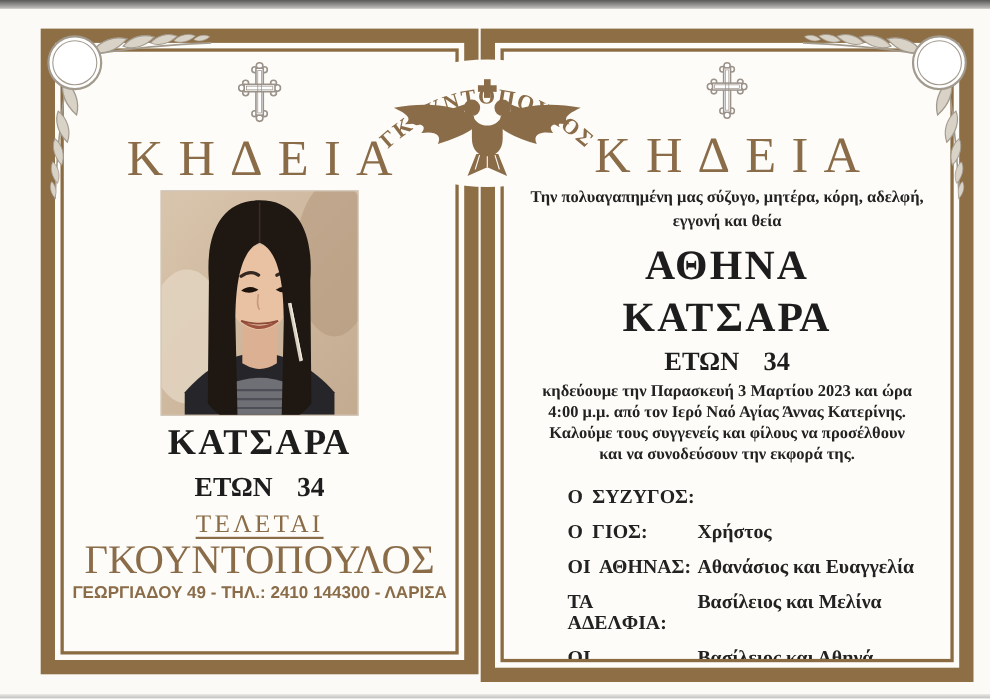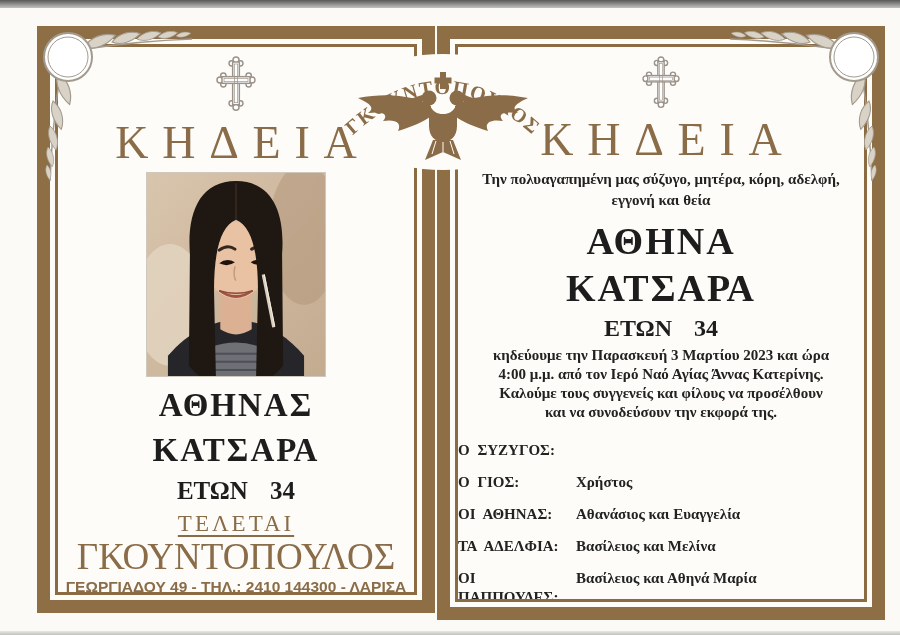--- a/index.html
+++ b/index.html
@@ -33,21 +33,21 @@
            text-decoration:underline;text-underline-offset:4px;text-decoration-thickness:2px;}
   .gkount{font-size:37px;line-height:40px;color:#8a6c49;letter-spacing:0;white-space:nowrap;}
   .addr{font-family:"Liberation Sans","DejaVu Sans",sans-serif;font-weight:700;color:#8a6c49;
         font-size:15.5px;line-height:19px;white-space:nowrap;}
   .intro{font-weight:700;font-size:15px;line-height:21px;padding:0 14px;margin-top:4px;}
   .r-name1{font-size:38px;line-height:44px;margin-top:8px;}
   .r-name2{font-size:38px;line-height:46px;margin-top:2px;}
   .r-etwn{font-size:24px;line-height:30px;margin-top:2px;}
   .announce{font-weight:700;font-size:15px;line-height:19px;padding:0 30px;margin-top:3px;}
   .rel-list{width:100%;display:flex;flex-direction:column;align-items:stretch;margin-top:6px;}
-  .rel-row{display:flex;text-align:left;margin-top:13px;font-weight:700;font-size:15px;line-height:19px;}
+  .rel-row{display:flex;text-align:left;padding-left:58px;margin-top:13px;font-weight:700;font-size:18px;line-height:19px;}
   .rel-label{width:118px;flex:none;word-spacing:4px;}
   .rel-value{width:214px;}
 
   .photo{margin-top:4px;width:178px;height:203px;border:1px solid #cfc8bd;background:#d8c3ab;flex:none;}
   .cross-wrap{margin-top:9px;flex:none;}
 
   
   .emblem{position:absolute;left:336px;top:46px;width:214px;height:128px;z-index:7;}
 </style>
 </head>
@@ -132,21 +132,20 @@
           <path d="M99,88 q7,-5 15,0 q-8,5 -15,0 z" fill="#1d130c"></path>
           <path d="M84,92 q-2,10 1,14" stroke="#c89a7c" stroke-width="1.5" fill="none"></path>
           <path d="M69,116 q16,13 32,0 q-16,10 -32,0 z" fill="#ffffff" stroke="#9c5440" stroke-width="1.5"></path>
           <path d="M69,116 q16,5 32,0" stroke="#8d4a39" stroke-width="1.5" fill="none"></path>
           <path d="M85,8 C50,8 38,40 41,80 L40,190 C48,200 58,206 66,210 L64,116 C64,78 70,52 85,46 C100,52 106,78 106,116 L104,210 C112,206 122,200 130,190 L129,80 C132,40 120,8 85,8 Z" fill="#1e1712"></path>
           <path d="M85,10 L85,46" stroke="#3a2c22" stroke-width="1.5"></path>
           <line x1="111" y1="100" x2="121" y2="152" stroke="#d9d0c2" stroke-width="3"></line>
           <line x1="112" y1="100" x2="122" y2="151" stroke="#f4efe6" stroke-width="1"></line>
         </svg>
 
-        <div class="big-name left-name1">ΑΘΗΝΑΣ</div>
         <div class="big-name left-name2">ΚΑΤΣΑΡΑ</div>
         <div class="etwn left-etwn">ΕΤΩΝ 34</div>
         <div class="teletai">ΤΕΛΕΤΑΙ</div>
         <div class="gkount">ΓΚΟΥΝΤΟΠΟΥΛΟΣ</div>
         <div class="addr">ΓΕΩΡΓΙΑΔΟΥ 49 - ΤΗΛ.: 2410 144300 - ΛΑΡΙΣΑ</div>
 
       </div>
     </div>
   </div>
 

